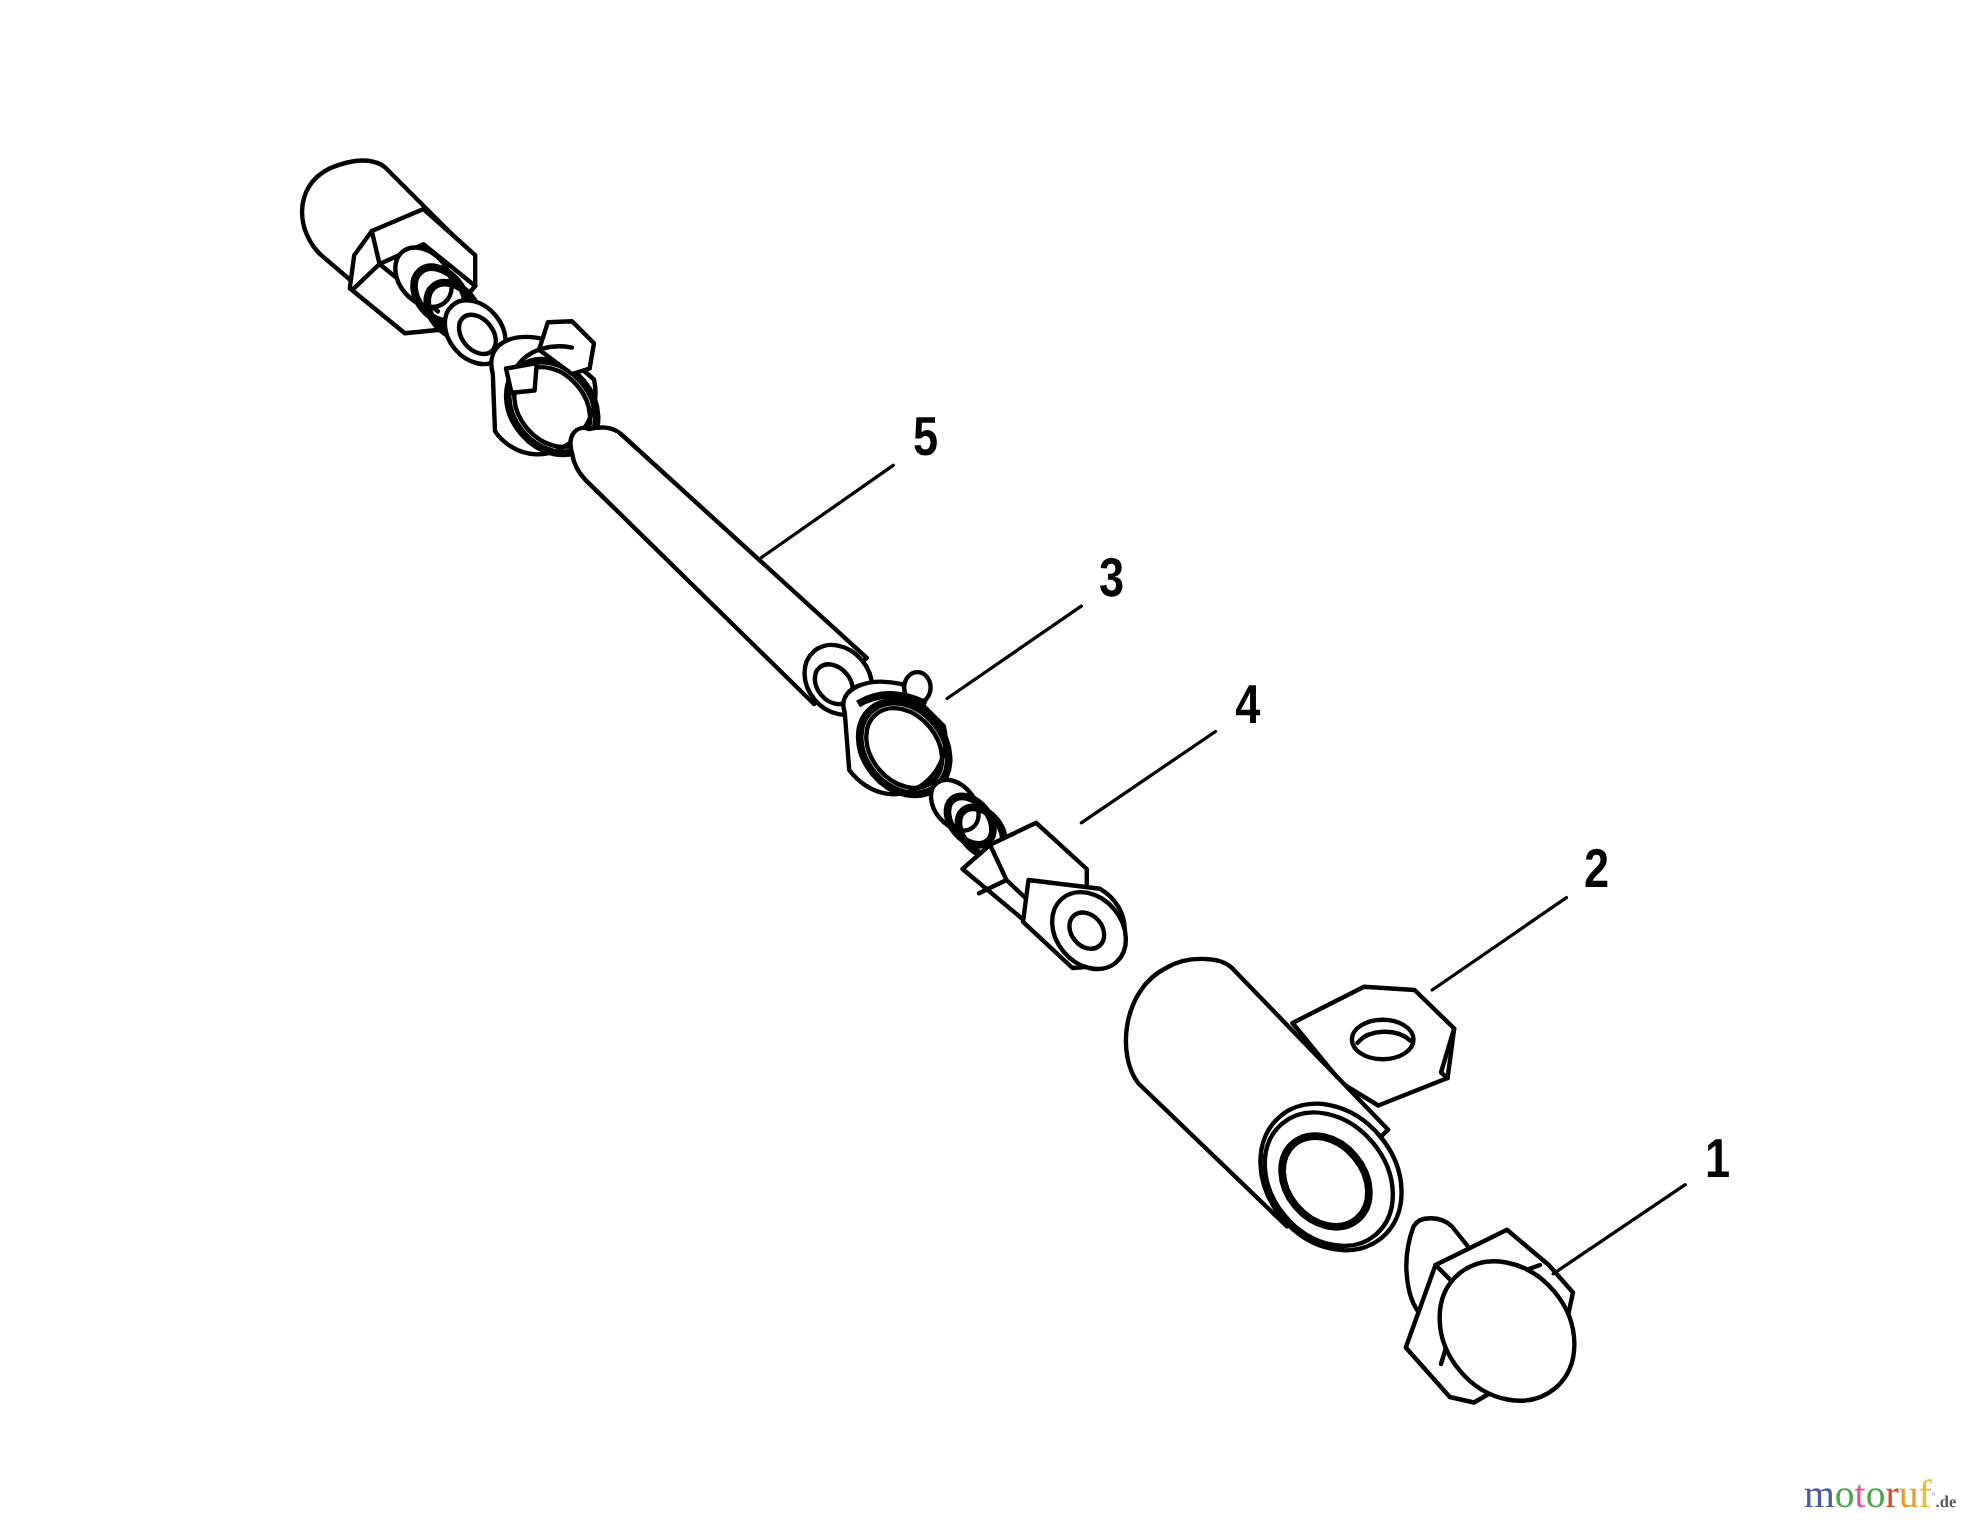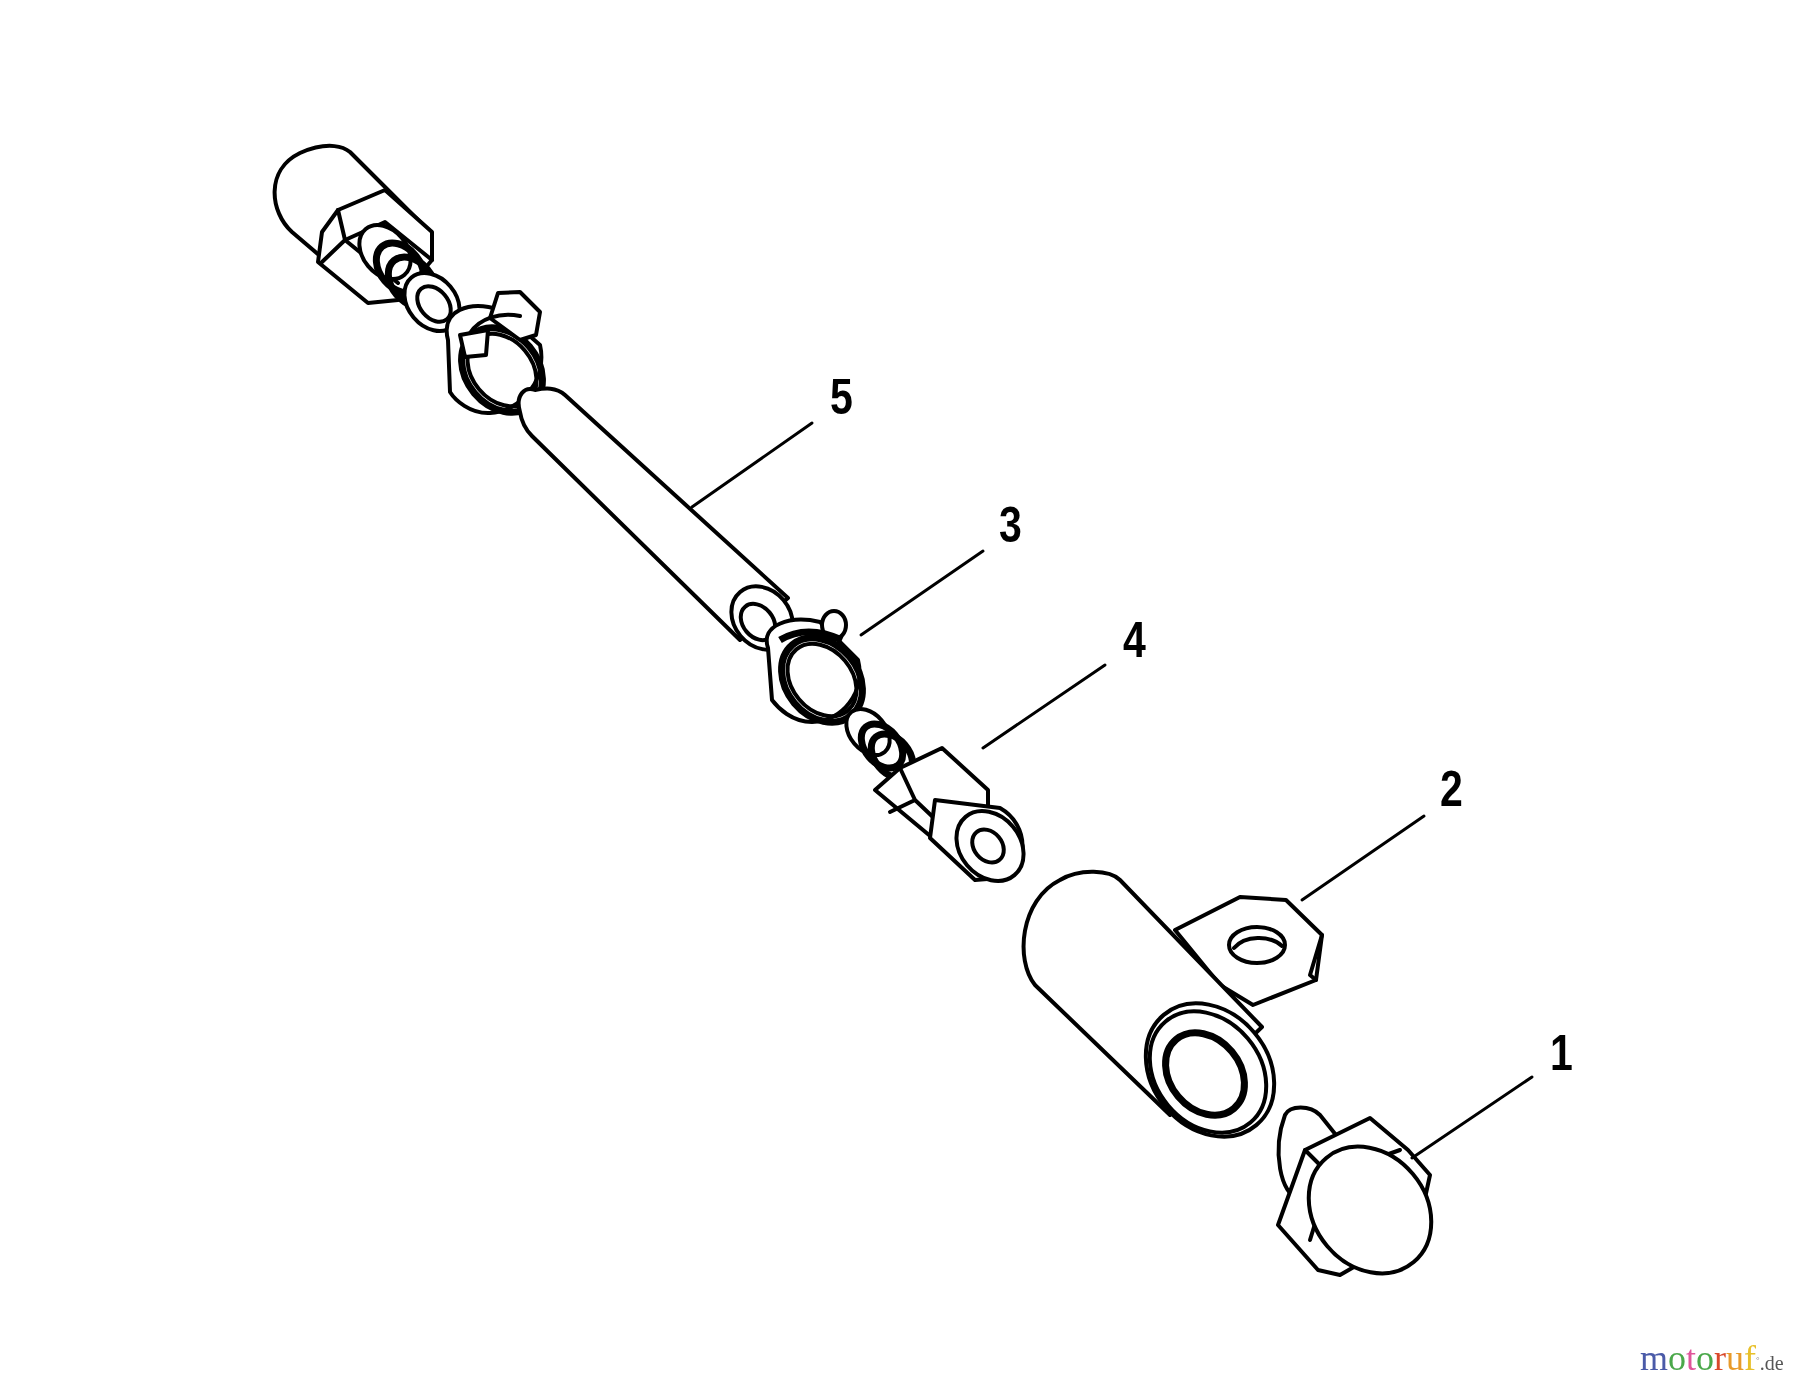--- a/index.html
+++ b/index.html
@@ -10,21 +10,21 @@
     .ln-thin { fill: none; stroke: #000; stroke-width: 3; stroke-linecap: round; }
     .thick { fill: none; stroke: #000; stroke-width: 7; }
     .callout-num {
       position: absolute; font-family: "Liberation Sans", sans-serif; font-weight: bold;
       font-size: 50px; line-height: 50px; color: #000; transform: scaleX(0.82); transform-origin: left top;
     }
     .watermark {
       position: absolute; left: 1640px; top: 1338px; font-family: "Liberation Serif", serif;
       font-size: 36px; line-height: 40px; letter-spacing: 0px; white-space: nowrap;
     }
-    .watermark .de { font-size: 20px; color: #555; }
+    .watermark .de { font-size: 15px; color: #555; font-weight: bold; }
     .watermark .reg { font-size: 9px; vertical-align: top; color: #888; position: relative; top: 2px; }
   </style>
 </head>
 <body>
 
 <svg id="diagram" viewBox="0 0 1800 1390" xmlns="http://www.w3.org/2000/svg">
 
   <g>
 
     <path class="ln" d="M300,153 C330,140 345,148 350,152 L420,222 L360,290 L292,232 C270,212 265,170 300,153 Z"></path>

